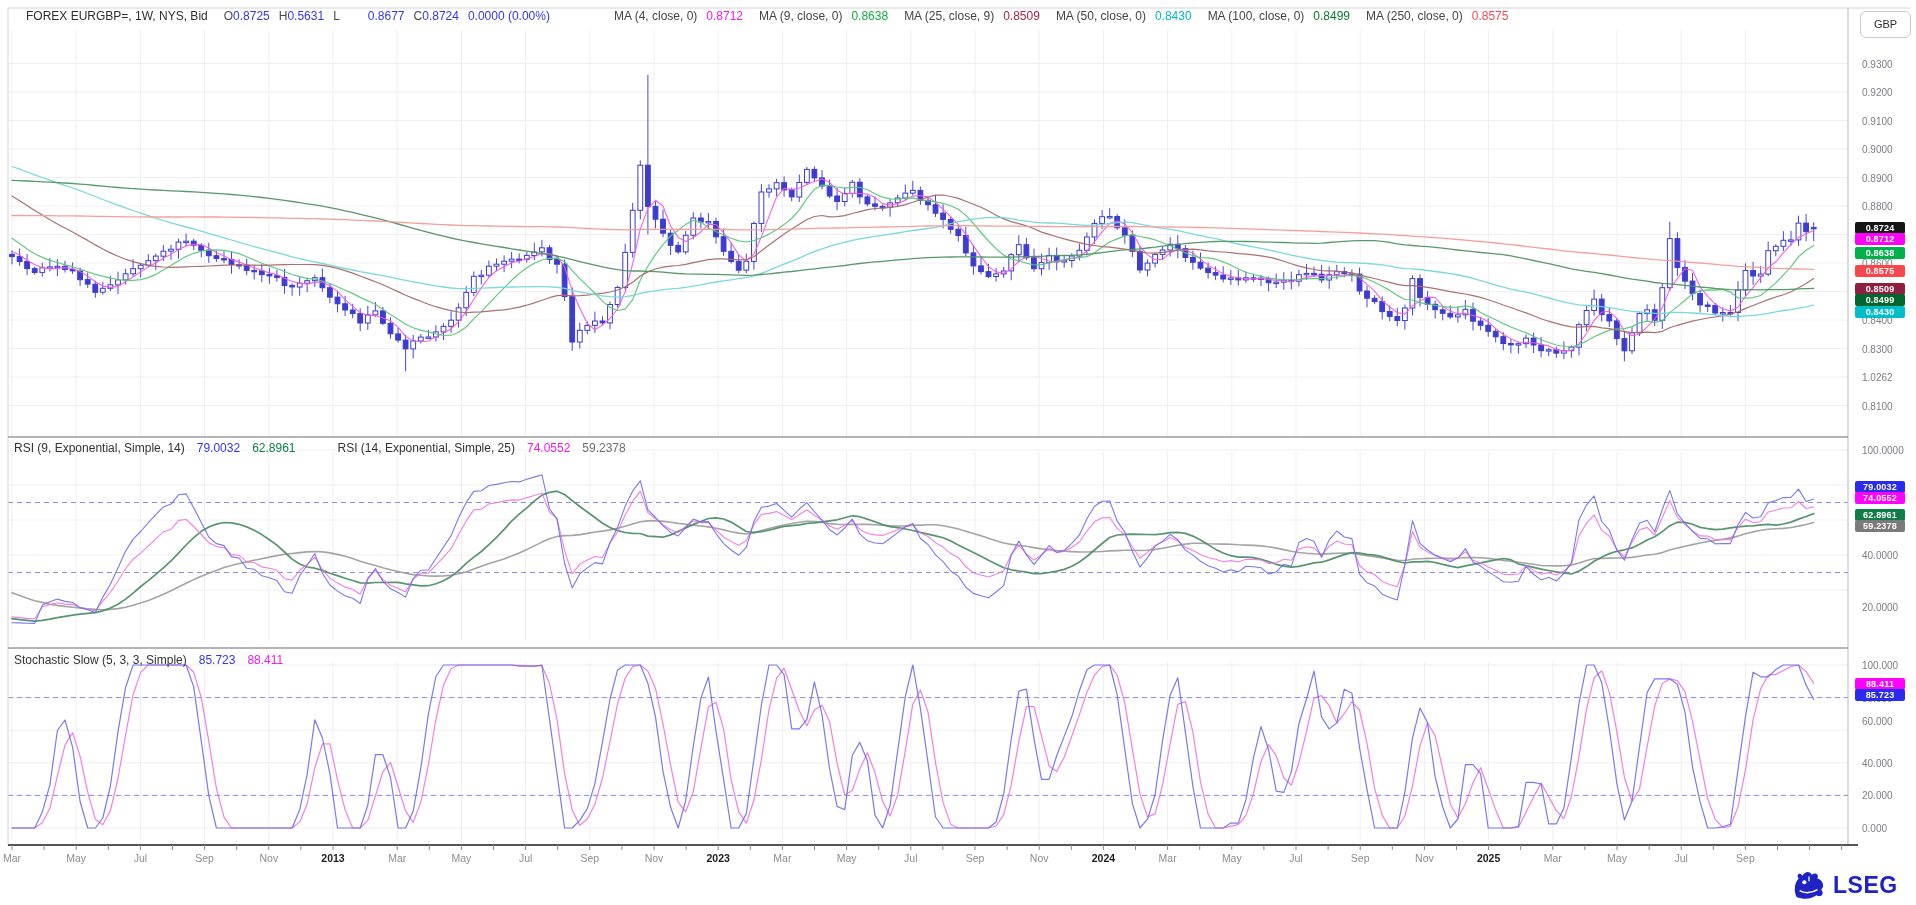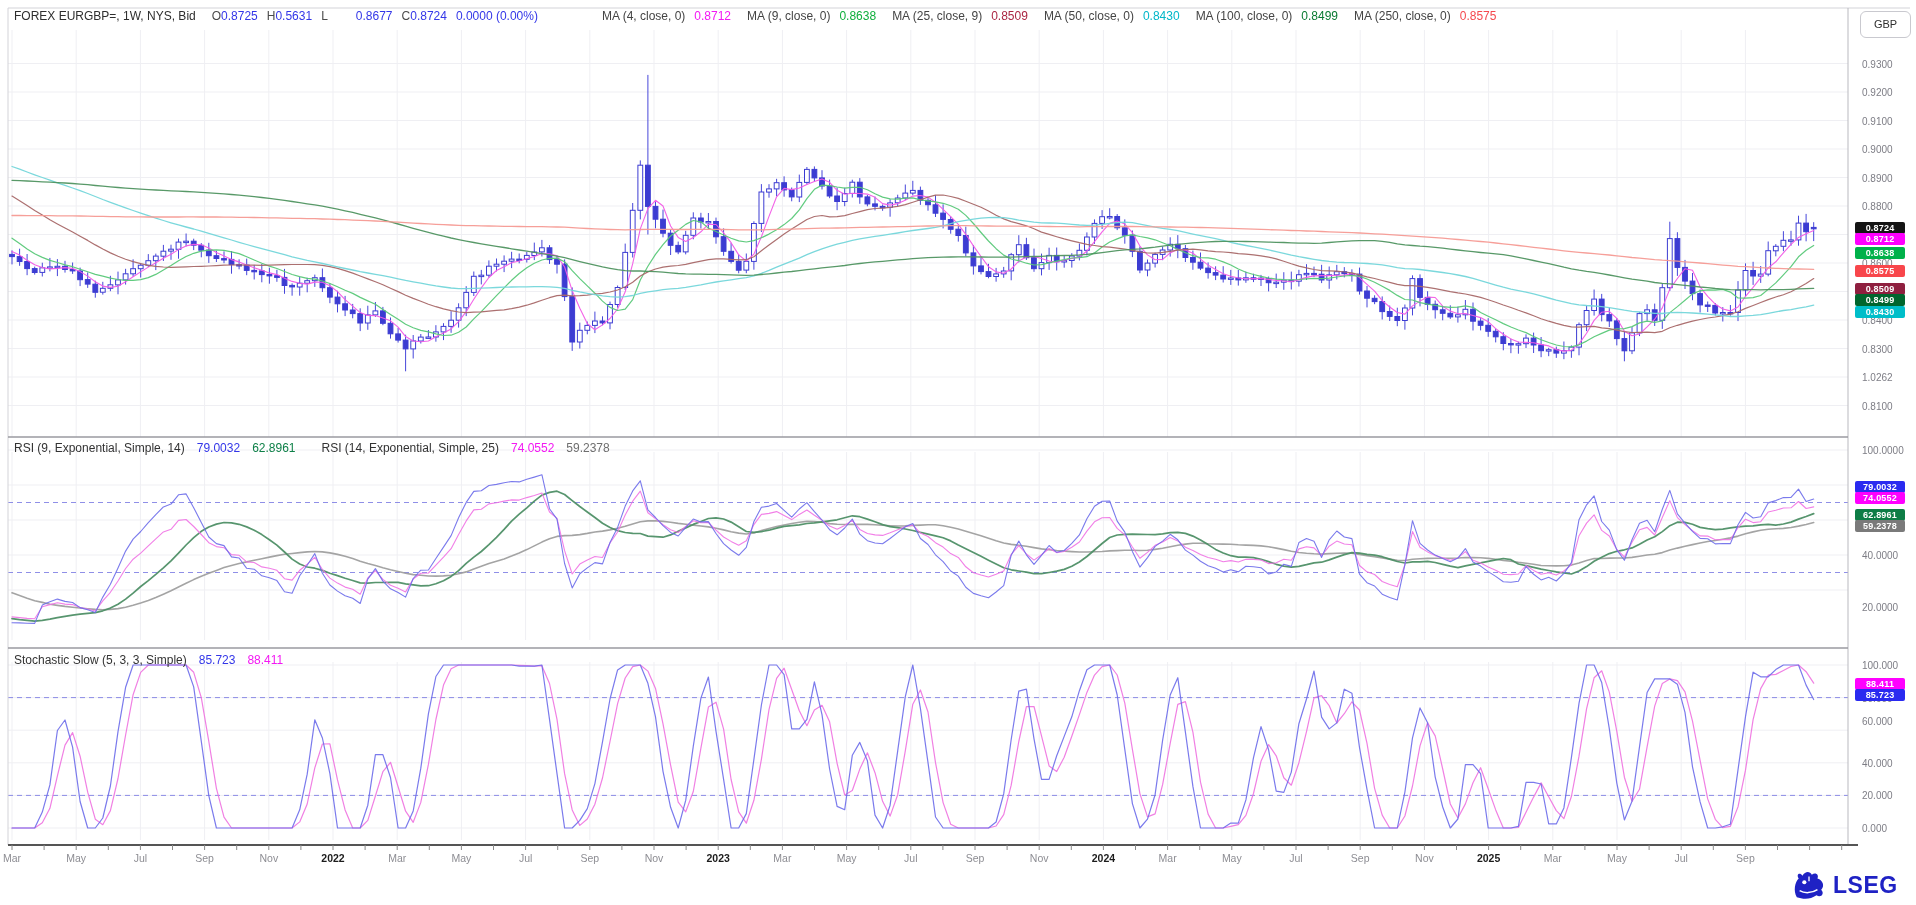--- a/index.html
+++ b/index.html
@@ -1,19 +1,19 @@
 <!DOCTYPE html>
 <html><head>
 <meta charset="utf-8">
 <style>
   html,body{margin:0;padding:0;background:#fff;}
   #app{position:relative;width:1916px;height:905px;overflow:hidden;background:#fff;
        font-family:"Liberation Sans",sans-serif;}
   #chart-svg{position:absolute;left:0;top:0;}
-  .hdr{position:absolute;left:14px;top:9px;display:flex;gap:16px;font-size:12px;color:#333;
+  .hdr{position:absolute;left:26px;top:9px;display:flex;gap:16px;font-size:12px;color:#333;
        white-space:nowrap;align-items:center;z-index:5;}
   .hseg{display:flex;gap:9px;align-items:center;}
   .pane-title{position:absolute;left:14px;font-size:12px;display:flex;gap:12px;
        white-space:nowrap;z-index:5;color:#333;}
   .alabel{position:absolute;left:1862px;font-size:10px;color:#7d7d85;z-index:3;}
   .badge{position:absolute;left:1855px;width:50px;text-align:center;font-size:9px;
        font-weight:bold;color:#fff;border-radius:2px;padding:1px 0;z-index:6;letter-spacing:.2px;}
   .tlabel{position:absolute;top:852px;font-size:10.5px;color:#8d8d93;transform:translateX(-50%);z-index:4;}
   .tlabel.bold{color:#1c1c1c;font-weight:bold;}
   #gbp-btn{position:absolute;left:1860px;top:11px;width:49px;height:25px;line-height:25px;
@@ -732,21 +732,21 @@
         </span>
       </span>
   </div>
 
   <div id="gbp-btn">GBP</div>
 
   <div class="pane-title" id="rsi-title" style="top:441px">
       <span style="color: rgb(51, 51, 51);">RSI (9, Exponential, Simple, 14)</span>
       <span style="color: rgb(51, 54, 232);">79.0032</span>
       <span style="color: rgb(14, 128, 72);">62.8961</span>
-      <span style="color: rgb(51, 51, 51); margin-left: 14px;">RSI (14, Exponential, Simple, 25)</span>
+      <span style="color: rgb(51, 51, 51); margin-left: 30px;">RSI (14, Exponential, Simple, 25)</span>
       <span style="color: rgb(243, 24, 243);">74.0552</span>
       <span style="color: rgb(110, 110, 110);">59.2378</span>
     </div>
   <div class="pane-title" id="stoch-title" style="top:653px">
       <span style="color: rgb(51, 51, 51);">Stochastic Slow (5, 3, 3, Simple)</span>
       <span style="color: rgb(51, 54, 232);">85.723</span>
       <span style="color: rgb(243, 24, 243);">88.411</span>
     </div>
 
   <div id="overlays">
@@ -772,21 +772,21 @@
       <div class="alabel" style="top: 692.6px;">80.000</div>
       <div class="alabel" style="top: 716px; text-align: right;">60.000</div>
       <div class="alabel" style="top: 757.8px;">40.000</div>
       <div class="alabel" style="top: 790.4px;">20.000</div>
       <div class="alabel" style="top: 823px;">0.000</div>
       <div class="tlabel" style="left: 12px;">Mar</div>
       <div class="tlabel" style="left: 76.2px;">May</div>
       <div class="tlabel" style="left: 140.4px;">Jul</div>
       <div class="tlabel" style="left: 204.6px;">Sep</div>
       <div class="tlabel" style="left: 268.8px;">Nov</div>
-      <div class="tlabel bold" style="left: 333px;">2022</div>
+      <div class="tlabel bold" style="left: 333px;">2013</div>
       <div class="tlabel" style="left: 397.2px;">Mar</div>
       <div class="tlabel" style="left: 461.4px;">May</div>
       <div class="tlabel" style="left: 525.6px;">Jul</div>
       <div class="tlabel" style="left: 589.8px;">Sep</div>
       <div class="tlabel" style="left: 654px;">Nov</div>
       <div class="tlabel bold" style="left: 718.2px;">2023</div>
       <div class="tlabel" style="left: 782.4px;">Mar</div>
       <div class="tlabel" style="left: 846.6px;">May</div>
       <div class="tlabel" style="left: 910.8px;">Jul</div>
       <div class="tlabel" style="left: 975px;">Sep</div>

